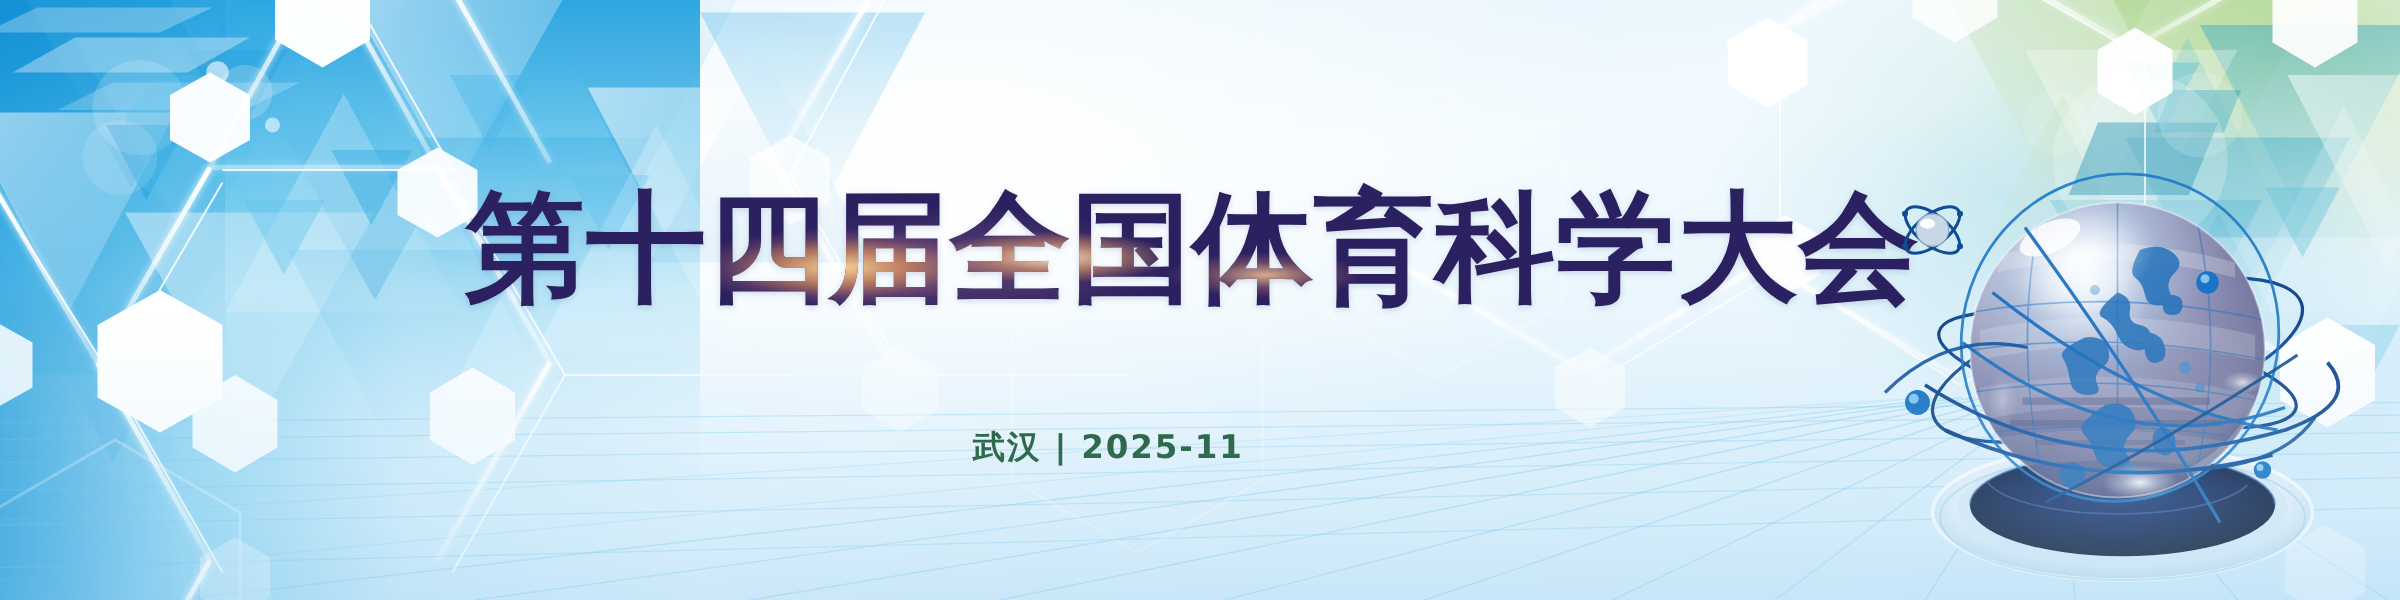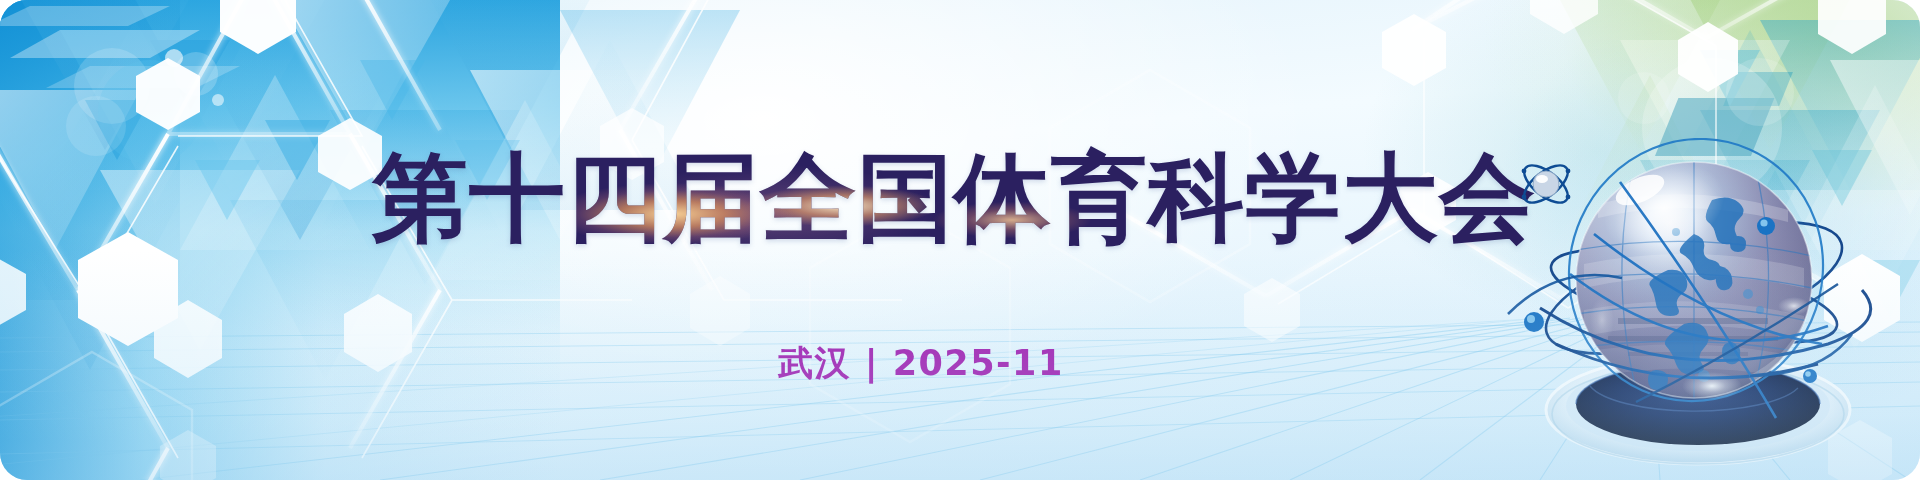--- a/index.html
+++ b/index.html
@@ -5,21 +5,20 @@
 <style>
   * { margin:0; padding:0; box-sizing:border-box; }
   html,body{ background:#ffffff; }
   body{ font-family:"Liberation Sans","DejaVu Sans",sans-serif; }
 
   #banner{
     position:relative;
     width:1920px; height:480px;
     overflow:hidden;
     background:#eaf6fd;
-    border-radius:27px;
   }
 
   
   .bg-base{
     position:absolute; inset:0;
     background:
       radial-gradient(ellipse 900px 460px at 760px 120px, #ffffff 0%, rgba(255,255,255,0) 62%),
       linear-gradient(175deg, #e2f2fb 0%, #f3fbff 34%, #e7f5fd 62%, #d3ecfa 100%);
   }
   
@@ -81,22 +80,22 @@
       radial-gradient(ellipse 210px 60px at 400px 66px, rgba(176,122,150,.40) 0%, rgba(0,0,0,0) 80%);
     -webkit-background-clip:text; background-clip:text;
     -webkit-text-fill-color:transparent;
     pointer-events:none;
   }
 
   
   #subtitle{
     position:absolute; left:778px; top:340px;
     font-family:"DejaVu Sans","Liberation Sans",sans-serif;
-    font-size:35px; font-weight:600; letter-spacing:1.5px;
-    color:#a21caf;
+    font-size:26px; font-weight:600; letter-spacing:1.5px;
+    color:#14532d;
     white-space:nowrap;
   }
 
   
   #globe-group{
     position:absolute; left:1498px; top:138px;
     width:420px; height:342px;
   }
 </style>
 </head>

